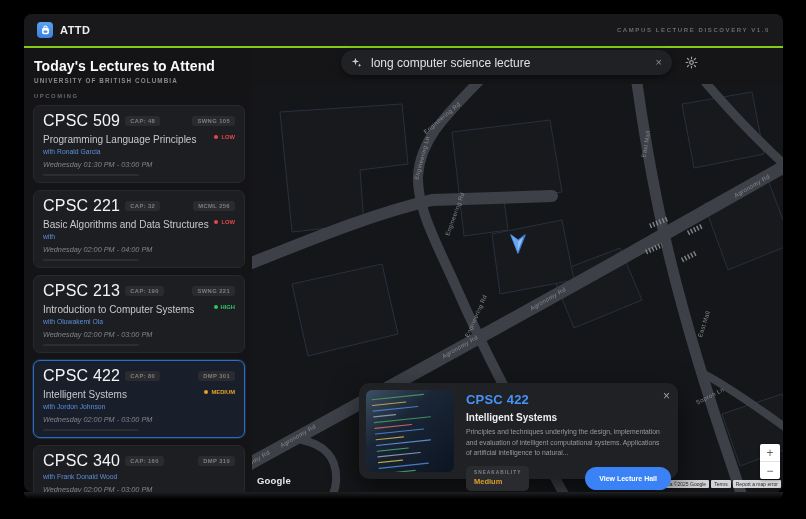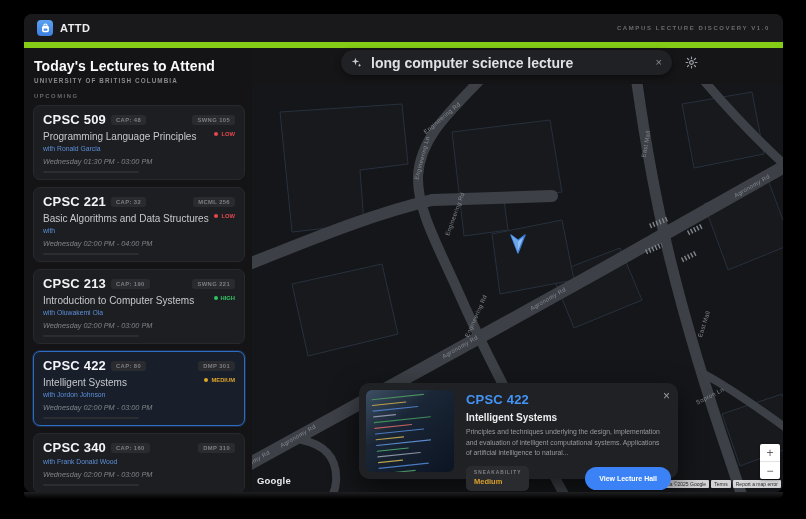--- a/index.html
+++ b/index.html
@@ -2,52 +2,52 @@
 <html><head>
 <meta charset="utf-8">
 <style>
   html,body{margin:0;padding:0;}
   body{width:806px;height:519px;background:#000;position:relative;overflow:hidden;
        font-family:"Liberation Sans",sans-serif;-webkit-font-smoothing:antialiased;}
   .app{position:absolute;left:24px;top:14px;width:759px;height:478px;background:#151517;
        border-radius:8px;overflow:hidden;}
   
   .hdr{position:absolute;left:0;top:0;right:0;height:34px;background:#19191b;
-       border-bottom:6px solid #84cc16;display:flex;align-items:center;padding:0 13px;box-sizing:border-box;}
+       border-bottom:2px solid #84cc16;display:flex;align-items:center;padding:0 13px;box-sizing:border-box;}
   .logo{width:16px;height:16px;border-radius:4px;background:linear-gradient(180deg,#5aa2f1,#3c7fe0);
         display:flex;align-items:center;justify-content:center;flex:0 0 auto;}
   .appname{margin-left:7px;font-size:11px;font-weight:bold;color:#ededef;letter-spacing:.5px;}
   .tagline{margin-left:auto;font-size:6px;color:#6b6b70;letter-spacing:1.6px;font-weight:bold;}
   
   .side{position:absolute;left:0;top:34px;width:228px;bottom:0;background:#141416;
         padding:5px 7px 0 9px;box-sizing:border-box;overflow:hidden;}
   .side h1{margin:5px 0 3px 1px;font-size:14px;color:#fafafa;letter-spacing:.1px;}
   .side .sub{margin-left:1px;font-size:6.3px;color:#8a8b8f;letter-spacing:1.1px;font-weight:bold;}
   .side .sect{margin:9px 0 6px 1px;font-size:5.8px;color:#68696d;letter-spacing:1.6px;font-weight:bold;}
   .card{background:#1d1e21;border:1px solid #28292c;border-radius:7px;
         padding:6px 9px 6px 9px;margin-bottom:7px;cursor:pointer;}
   .card.selected{background:#181f2a;border-color:#2e6cc4;box-shadow:0 0 0 1px rgba(47,111,206,.25);}
   .crow1{display:flex;align-items:center;gap:5px;}
-  .ccode{font-size:13px;font-weight:bold;color:#f4f4f6;letter-spacing:.2px;}
+  .ccode{font-size:16px;font-weight:normal;color:#f4f4f6;letter-spacing:.2px;}
   .pill{font-size:5.8px;color:#7d7f84;background:#2a2b2e;border-radius:3px;padding:2px 5px;
         font-weight:bold;letter-spacing:.4px;white-space:nowrap;}
   .proom{margin-left:auto;}
   .crow2{display:flex;align-items:flex-start;margin-top:4px;}
   .ctitle{font-size:10px;color:#c6c8cb;text-align:right;}
   .cavail{margin-left:auto;display:flex;align-items:center;gap:3px;font-size:5.8px;font-weight:bold;}
   .cavail .dot{width:4px;height:4px;border-radius:50%;}
   .cinstr{margin-top:3px;font-size:6.8px;color:#5b8ed8;}
   .ctime{margin-top:5px;font-size:7.3px;color:#818489;font-style:italic;}
   .cskel{margin-top:5px;width:96px;height:2px;border-radius:1px;background:#2c2d30;}
   
   .search{position:absolute;left:317px;top:36px;width:331px;height:25px;background:#202124;
           border-radius:13px;display:flex;align-items:center;padding:0 10px;box-sizing:border-box;
           gap:7px;box-shadow:0 2px 6px rgba(0,0,0,.45);z-index:30;}
-  .search input{flex:1;background:transparent;border:none;outline:none;color:#dfe0e3;font-size:14px;
-          font-family:"Liberation Sans",sans-serif;font-weight:bold;}
+  .search input{flex:1;background:transparent;border:none;outline:none;color:#dfe0e3;font-size:12px;
+          font-family:"Liberation Sans",sans-serif;}
   .clear{font-size:11px;color:#8b8d92;line-height:1;cursor:pointer;}
   .gearbtn{position:absolute;left:656px;top:37px;width:23px;height:23px;border-radius:6px;
           display:flex;align-items:center;justify-content:center;z-index:30;cursor:pointer;}
   
   .map{position:absolute;left:228px;top:70px;right:0;bottom:0;background:#141619;overflow:hidden;}
   .map svg.base{position:absolute;left:0;top:0;}
   .map-label{position:absolute;font-size:6px;color:#85898f;letter-spacing:.3px;white-space:nowrap;z-index:5;}
   .marker{position:absolute;left:258px;top:150px;z-index:6;cursor:pointer;}
   .glogo{position:absolute;left:5px;bottom:6px;font-size:9.5px;font-weight:bold;color:#e8eaed;
          letter-spacing:.2px;z-index:8;}

